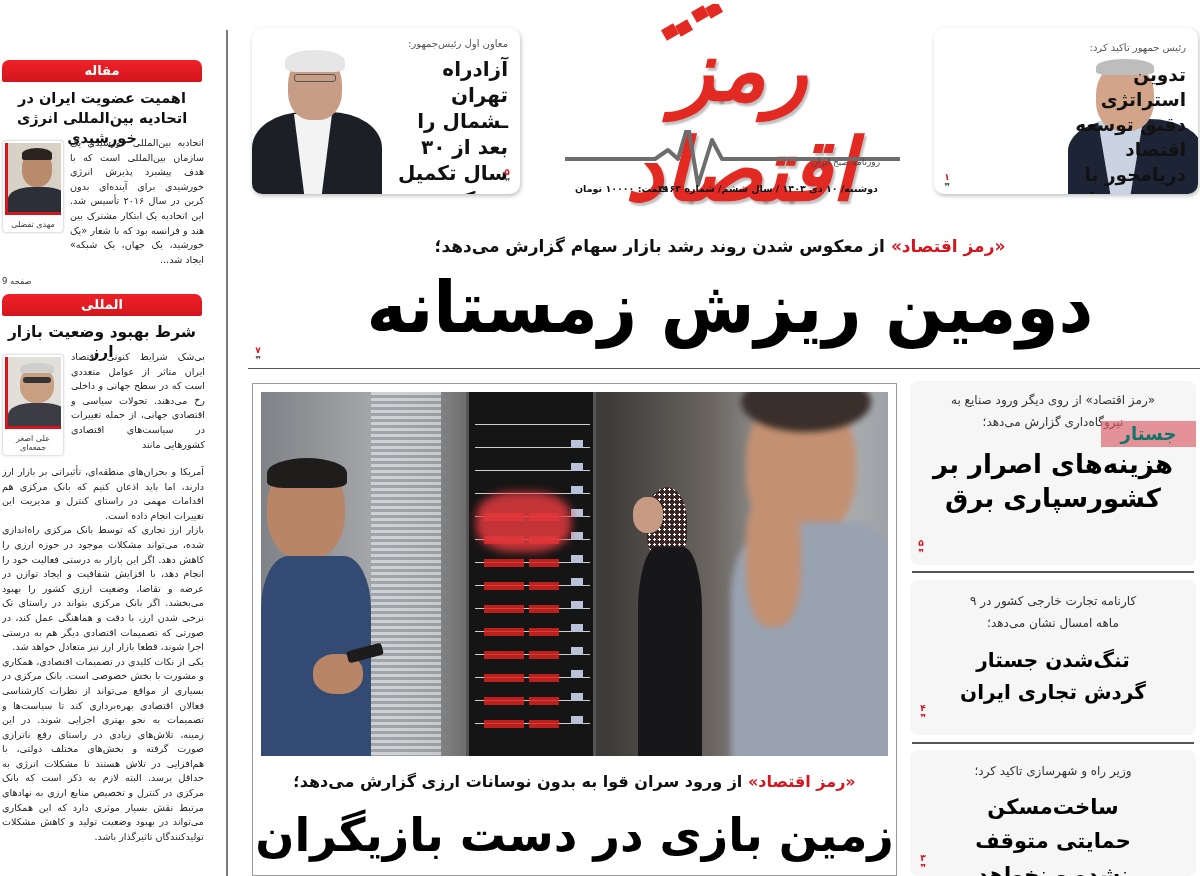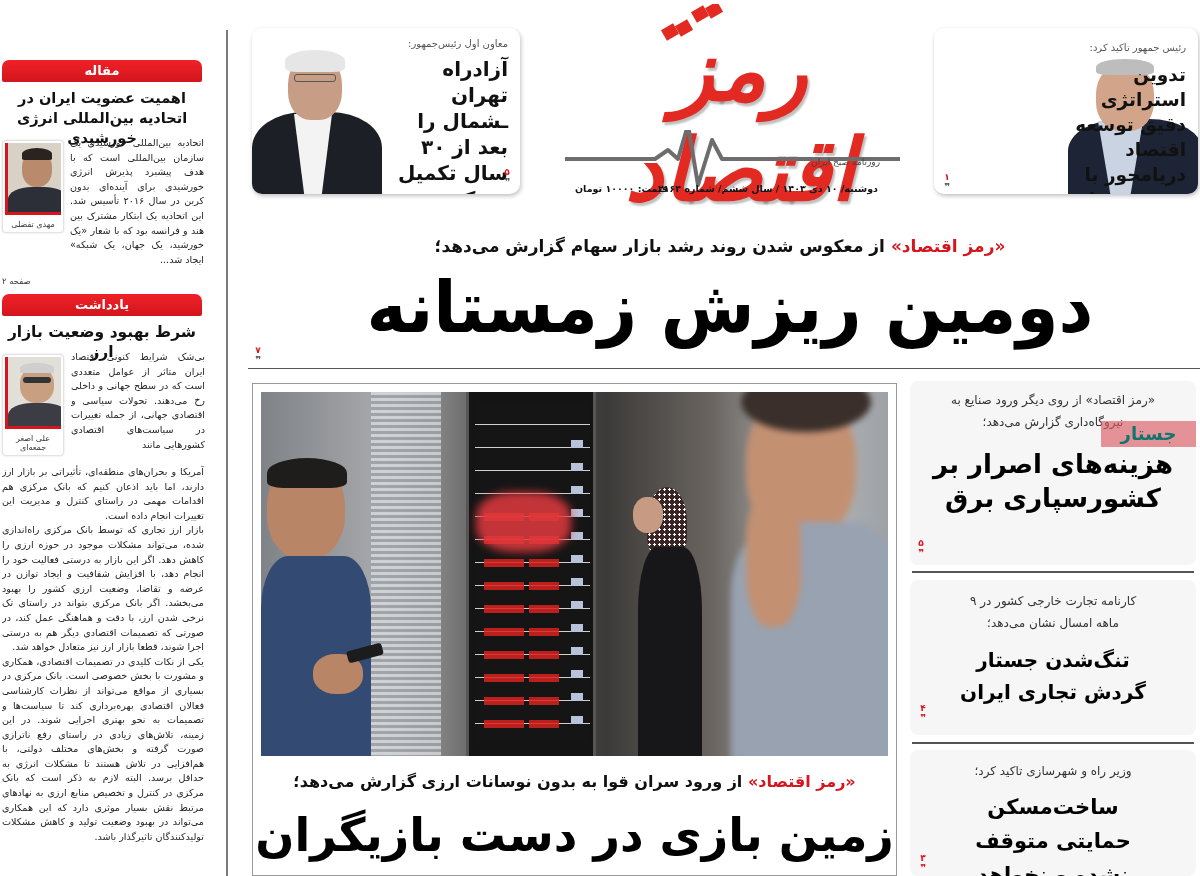--- a/index.html
+++ b/index.html
@@ -72,23 +72,23 @@
   <div class="author-card" style="top:112px;">
     <div class="author-photo">
       <div style="position:absolute;inset:0;background:#d8d2c6;"></div>
       <div style="position:absolute;left:14px;top:8px;width:30px;height:36px;border-radius:45%;background:#b98a6c;"></div>
       <div style="position:absolute;left:14px;top:5px;width:30px;height:12px;border-radius:50% 50% 10% 10%;background:#2b2320;"></div>
       <div style="position:absolute;left:0;top:44px;width:60px;height:30px;border-radius:40% 40% 0 0;background:#2c2f38;"></div>
     </div>
     <div class="author-name">مهدی تفضلی</div>
   </div>
   <div class="body-text" style="top:108px;left:70px;width:134px;height:134px;overflow:hidden;">اتحادیه بین‌المللی خورشیدی یک سازمان بین‌المللی است که با هدف پیشبرد پذیرش انرژی خورشیدی برای آینده‌ای بدون کربن در سال ۲۰۱۶ تأسیس شد. این اتحادیه یک ابتکار مشترک بین هند و فرانسه بود که با شعار «یک خورشید، یک جهان، یک شبکه» ایجاد شد...</div>
-  <div class="page-ref" style="top:248px;">صفحه ۲</div>
-
-  <div class="banner" style="top:266px;">یادداشت</div>
+  <div class="page-ref" style="top:248px;">صفحه 9</div>
+
+  <div class="banner" style="top:266px;">المللی</div>
   <div class="art-title" style="top:294px;font-size:15.5px;">شرط بهبود وضعیت بازار ارز</div>
 
   <div class="author-card" style="top:326px;">
     <div class="author-photo">
       <div style="position:absolute;inset:0;background:#e2dfd8;"></div>
       <div style="position:absolute;left:12px;top:10px;width:34px;height:36px;border-radius:45%;background:#c99f82;"></div>
       <div style="position:absolute;left:12px;top:6px;width:34px;height:10px;border-radius:50% 50% 10% 10%;background:#cfcfcf;"></div>
       <div style="position:absolute;left:15px;top:20px;width:28px;height:6px;background:#333;border-radius:3px;"></div>
       <div style="position:absolute;left:0;top:46px;width:60px;height:30px;border-radius:40% 40% 0 0;background:#3b3c44;"></div>
     </div>

